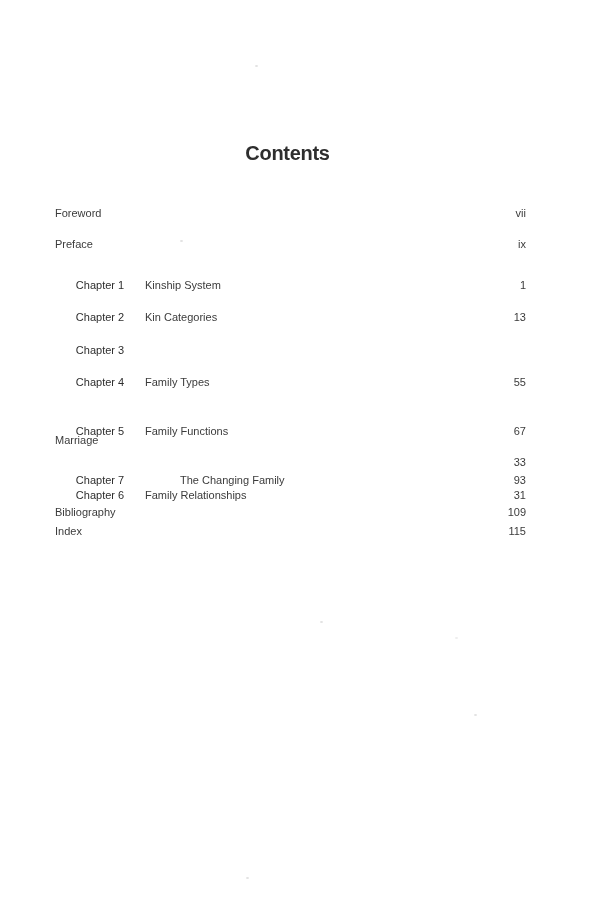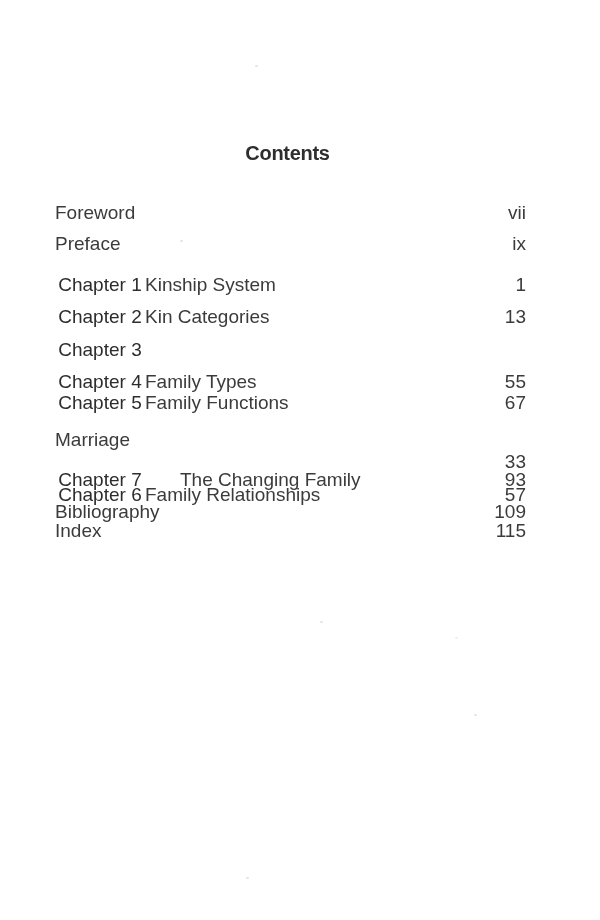--- a/index.html
+++ b/index.html
@@ -36,31 +36,31 @@
     height: 920px;
   }
   .toc-row {
     position: absolute;
     left: 55px;
     right: 74px;
     height: 22px;
     line-height: 22px;
     display: flex;
     align-items: baseline;
-    font-size: 19px;
+    font-size: 11px;
     color: #3b3b3b;
   }
   
   .toc-row:nth-of-type(1)  { top: 202px; }
   .toc-row:nth-of-type(2)  { top: 233px; }
   .toc-row:nth-of-type(3)  { top: 274px; }
   .toc-row:nth-of-type(4)  { top: 306px; }
   .toc-row:nth-of-type(5)  { top: 339px; flex-direction: column; }
   .toc-row:nth-of-type(6)  { top: 371px; }
-  .toc-row:nth-of-type(7)  { top: 392px; }
+  .toc-row:nth-of-type(7)  { top: 420px; }
   .toc-row:nth-of-type(8)  { top: 436px; margin-top: 48px; }
   .toc-row:nth-of-type(9)  { top: 469px; gap: 35px; }
   .toc-row:nth-of-type(10) { top: 501px; }
   .toc-row:nth-of-type(11) { top: 520px; }
   .chapter-label {
     font-weight: 400;
     color: #2d2d2d;
     width: 90px;
     flex: 0 0 90px;
     text-align: center;
@@ -133,21 +133,21 @@
 
     <div class="toc-row">
       <span class="chapter-label">Chapter 5</span>
       <span class="entry-title">Family Functions</span>
       <span class="page-number">67</span>
     </div>
 
     <div class="toc-row">
       <span class="chapter-label">Chapter 6</span>
       <span class="entry-title">Family Relationships</span>
-      <span class="page-number">57</span>
+      <span class="page-number">31</span>
     </div>
 
     <div class="toc-row">
       <span class="chapter-label">Chapter 7</span>
       <span class="entry-title">The Changing Family</span>
       <span class="page-number">93</span>
     </div>
 
     <div class="toc-row">
       <span class="entry-title">Bibliography</span>

